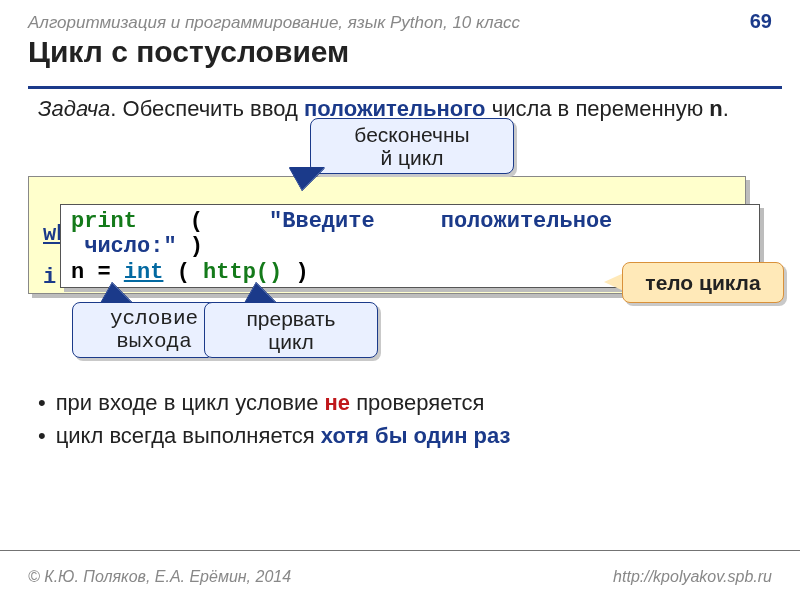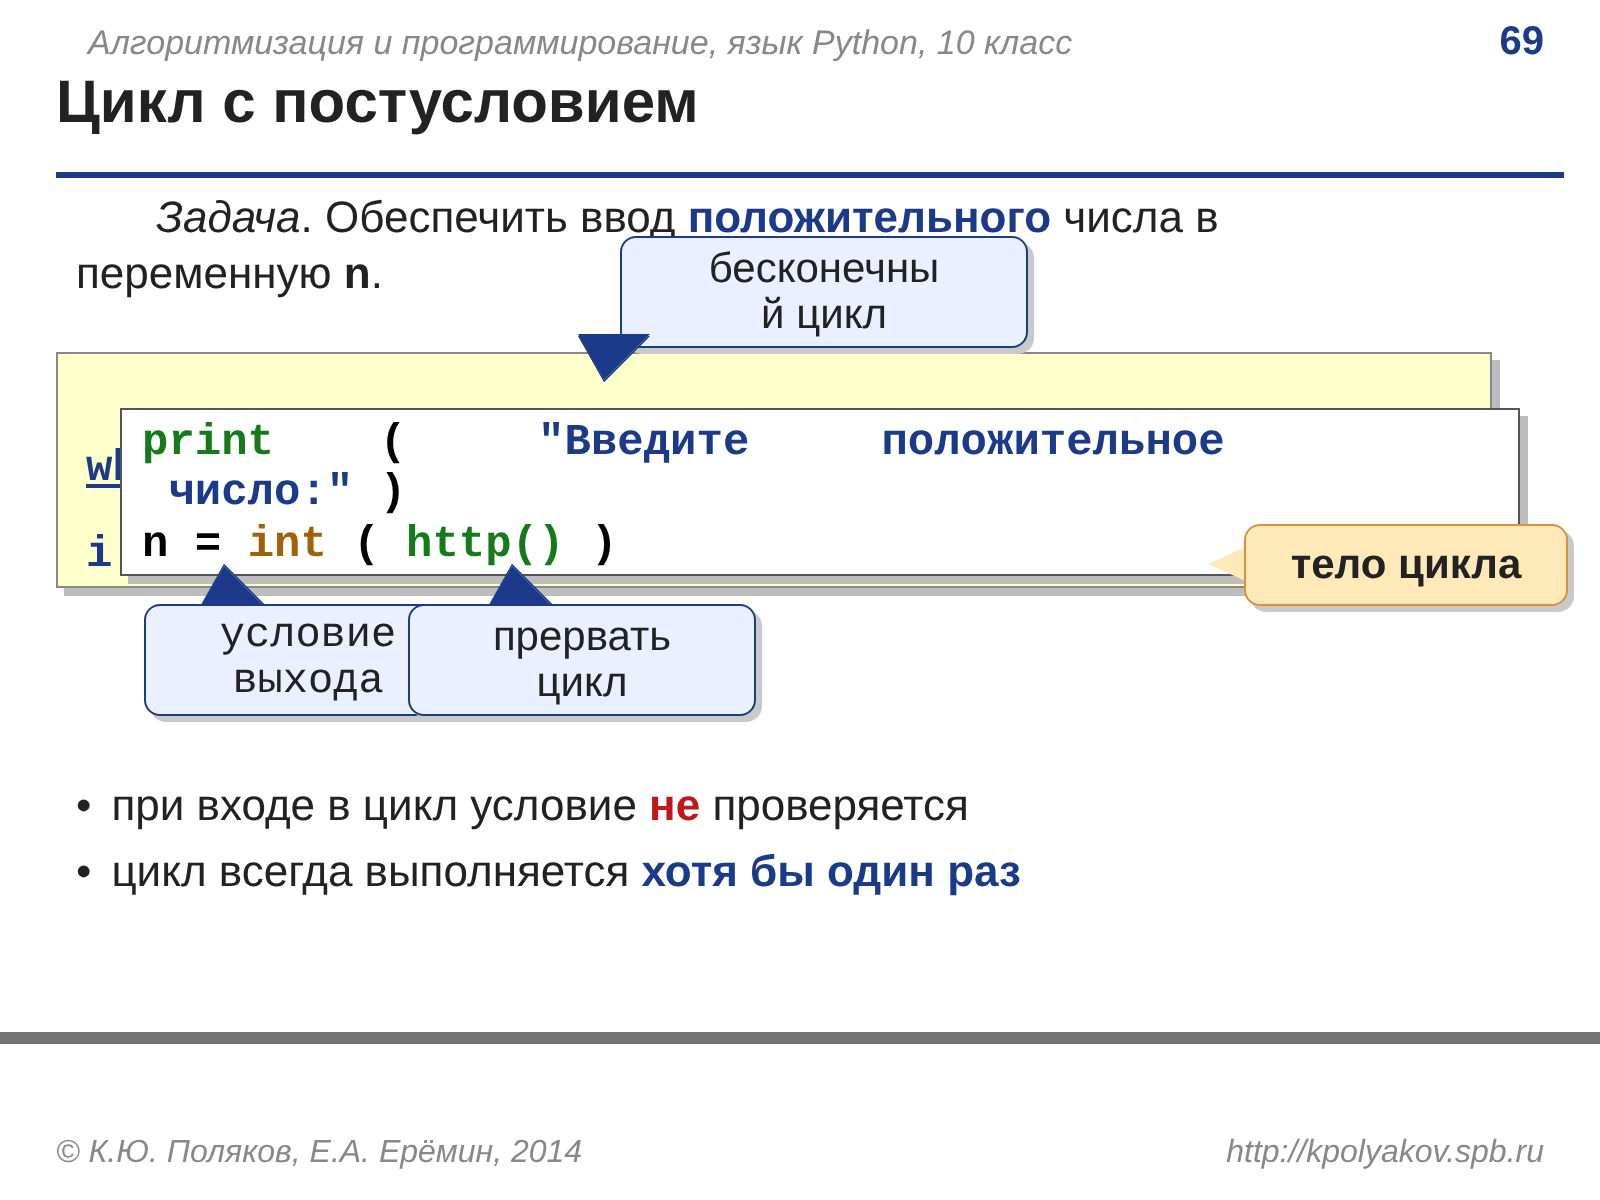--- a/index.html
+++ b/index.html
@@ -16,21 +16,21 @@
   .slide {
     position: relative;
     width: 800px;
     height: 600px;
     box-sizing: border-box;
   }
   .header-bar {
     display: flex;
     justify-content: space-between;
     align-items: baseline;
-    padding: 10px 28px 2px 44px;
+    padding: 10px 28px 2px 28px;
     font-style: italic;
     color: #888;
     font-size: 17px;
   }
   .page-num {
     font-weight: bold;
     color: #1b3a8a;
     font-style: normal;
     font-size: 20px;
   }
@@ -40,21 +40,21 @@
     color: #222;
     margin: 0 18px 2px 28px;
     border-bottom: 3px solid #1b3a8a;
     padding-bottom: 17px;
   }
   .task {
     font-size: 22px;
     margin: 6px 60px 8px 38px;
     line-height: 1.25;
   }
-  .task .word-task { font-style: italic; margin-left: 40px; }
+  .task .word-task { font-style: italic; }
   .task .hl-blue { color: #1b3a8a; font-weight: bold; }
   .task .hl-n { font-weight: bold; }
   
   .code-outer {
     position: absolute;
     left: 28px; top: 176px;
     width: 718px; height: 118px;
     background: #ffffcc;
     border: 1px solid #888;
     box-shadow: 4px 4px 0 #bdbdbd;
@@ -78,21 +78,21 @@
     box-shadow: 4px 4px 0 #bdbdbd;
     box-sizing: border-box;
     font-family: "Courier New", monospace;
     font-size: 22px;
     font-weight: bold;
     padding: 4px 10px;
     line-height: 1.15;
   }
   .code-inner .kw-print { color: #147a1a; }
   .code-inner .kw-input { color: #147a1a; }
-  .code-inner .kw-int { color: #a16207; }
+  .code-inner .kw-int { color: #0369a1; text-decoration: underline; }
   .code-inner .str { color: #1b3a8a; }
   .code-inner .blk { color: #000; }
   
   .callout {
     position: absolute;
     background: #eaf0ff;
     border: 1.5px solid #1b3a8a;
     border-radius: 8px;
     padding: 4px 16px;
     font-size: 21px;
@@ -144,27 +144,27 @@
     line-height: 1.5;
   }
   .bullets .row { display:flex; gap:10px; }
   .bullets .dot { color:#222; }
   .bullets .hl-red { color:#c0171b; font-weight:bold; }
   .bullets .hl-blue { color:#1b3a8a; font-weight:bold; }
   
   .footer {
     position: absolute;
     left: 0; right: 0; bottom: 8px;
-    padding: 46px 28px 6px 28px;
+    padding: 17px 28px 6px 28px;
     display: flex;
     justify-content: space-between;
     font-style: italic;
     color: #888;
     font-size: 16px;
-    border-top: 6px solid #737373;
+    border-top: 1px solid #737373;
   }
   
   #co-infloop { left: 310px; top: 118px; width: 170px; }
   #tail-infloop { left: 290px; top: 168px; }
   #co-exit { left: 72px; top: 302px; width: 130px; font-family: Liberation Mono, monospace; }
   #tail-exit { left: 100px; top: 283px; transform: scaleY(-1);}
   #co-break { left: 204px; top: 302px; width: 140px; }
   #tail-break { left: 244px; top: 283px; transform: scaleY(-1);}
   #co-body { left: 622px; top: 262px; width: 140px; padding:8px 10px;font-weight:bold;}
   #tail-body { left: 604px; top: 272px; }

